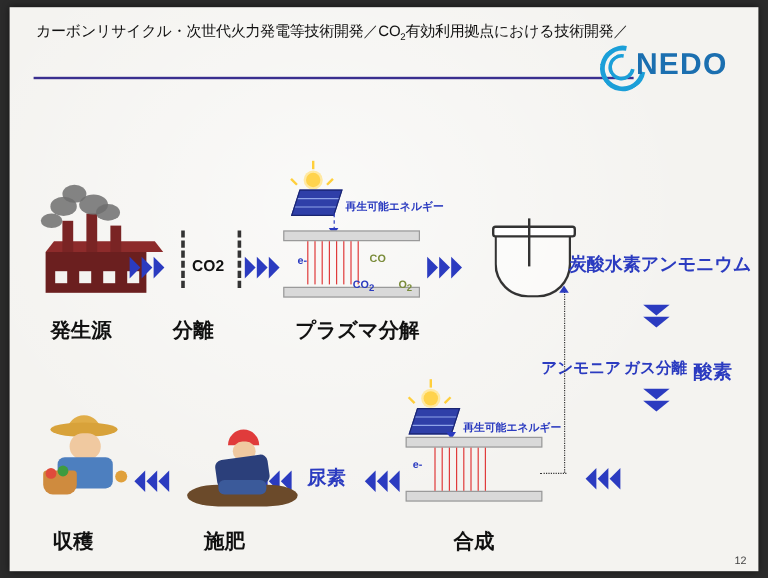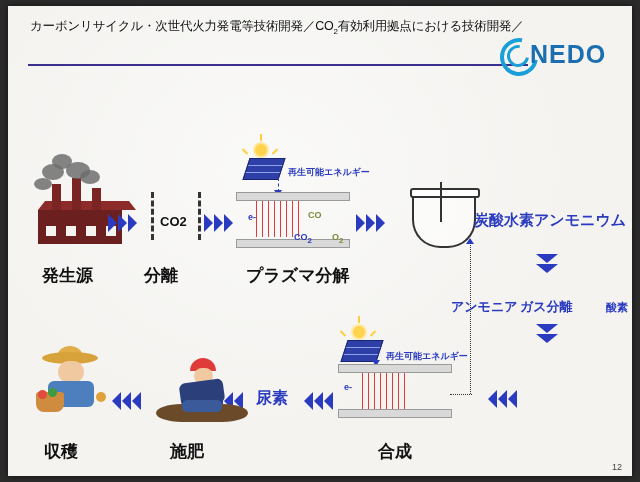--- a/index.html
+++ b/index.html
@@ -190,21 +190,21 @@
   <div class="lbl" style="left:34px;top:258px;font-size:17px;text-align:right;">発生源</div>
   <div class="lbl" style="left:136px;top:258px;font-size:17px;">分離</div>
   <div class="lbl" style="left:238px;top:258px;font-size:17px;">プラズマ分解</div>
 
   <div class="chevD" style="left:528px;top:248px;">
       <i></i>
       <i></i>
     </div>
   <div class="lbl blue" style="left:415px;top:292px;font-size:13px;margin-left:28px;">アンモニア</div>
   <div class="lbl blue" style="left:512px;top:292px;font-size:13px;">ガス分離</div>
-  <div class="lbl blue" style="left:598px;top:294px;font-size:11px;">酸素</div>
+  <div class="lbl blue" style="left:570px;top:294px;font-size:16px;">酸素</div>
   <div class="chevD" style="left:528px;top:318px;">
       <i></i>
       <i></i>
     </div>
 
   <div class="dotv" style="left:462px;top:236px;height:152px;"></div>
   <div class="dot" style="left:442px;top:388px;width:22px;"></div>
   <div class="varrow" style="left:458px;top:232px;transform:rotate(180deg);"></div>
 
   <div class="chev" style="left:480px;top:384px;transform:scaleX(-1);">

